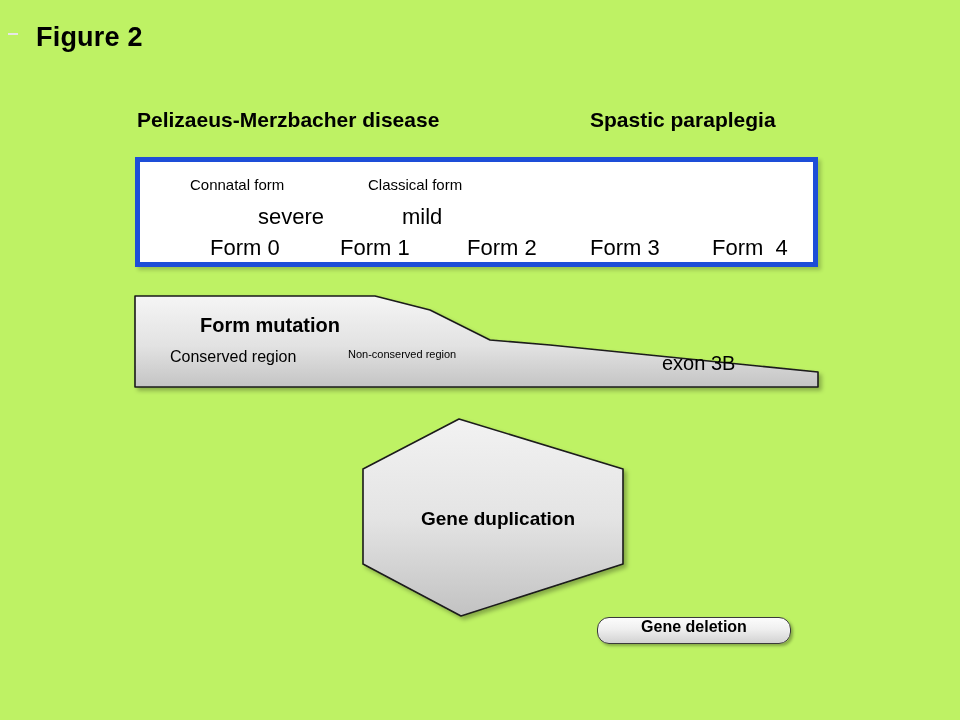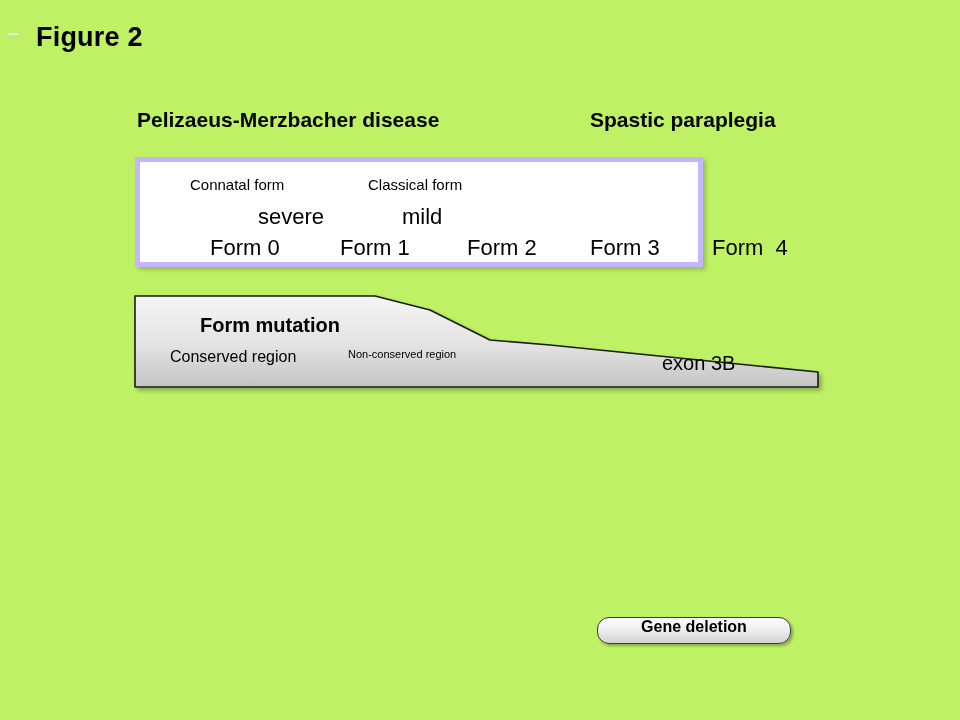--- a/index.html
+++ b/index.html
@@ -49,25 +49,25 @@
     white-space: nowrap;
   }
   #heading-pmd { left: 137px; top: 108px; }
   #heading-spg { left: 590px; top: 108px; }
 
   
   .forms-box {
     position: absolute;
     left: 135px;
     top: 157px;
-    width: 568px;
+    width: 683px;
     height: 110px;
     box-sizing: border-box;
     background: #ffffff;
-    border: 5px solid #c4b5fd;
+    border: 5px solid #1d4ed8;
     box-shadow: 3px 3px 4px rgba(0,0,0,0.20);
   }
   .forms-box-inner {
     position: relative;
     width: 100%;
     height: 100%;
   }
   .sev-label {
     position: absolute;
     font-size: 15px;
@@ -235,18 +235,34 @@
 
     <div class="band-text" id="band-title">Form mutation</div>
 
     <div class="band-text" id="band-conserved">Conserved region</div>
 
     <div class="band-text" id="band-nonconserved">Non-conserved region</div>
 
     <div class="band-text" id="band-exon">exon 3B</div>
   </div>
 
+  <div class="hex-wrap">
+    <svg width="286" height="214" viewBox="0 0 286 214">
+      <defs>
+        <linearGradient id="hexGrad" x1="0" y1="0" x2="0" y2="1">
+          <stop offset="0%" stop-color="#f2f2f2"></stop>
+          <stop offset="50%" stop-color="#e4e4e4"></stop>
+          <stop offset="100%" stop-color="#c2c2c2"></stop>
+        </linearGradient>
+        <filter id="hexShadow" x="-10%" y="-10%" width="125%" height="125%">
+          <feDropShadow dx="3" dy="3" stdDeviation="2" flood-color="#000000" flood-opacity="0.30"></feDropShadow>
+        </filter>
+      </defs>
+      <path d="M 104,7 L 268,57 L 268,152 L 106,204 L 8,152 L 8,57 Z" fill="url(#hexGrad)" stroke="#1a1a1a" stroke-width="1.6" stroke-linejoin="round" filter="url(#hexShadow)"></path>
+    </svg>
+    <div id="hex-label">Gene duplication</div>
+  </div>
 
   <div class="deletion-box">
     <span id="deletion-label">Gene deletion</span>
   </div>
 
 </div>
 
 </body></html>

